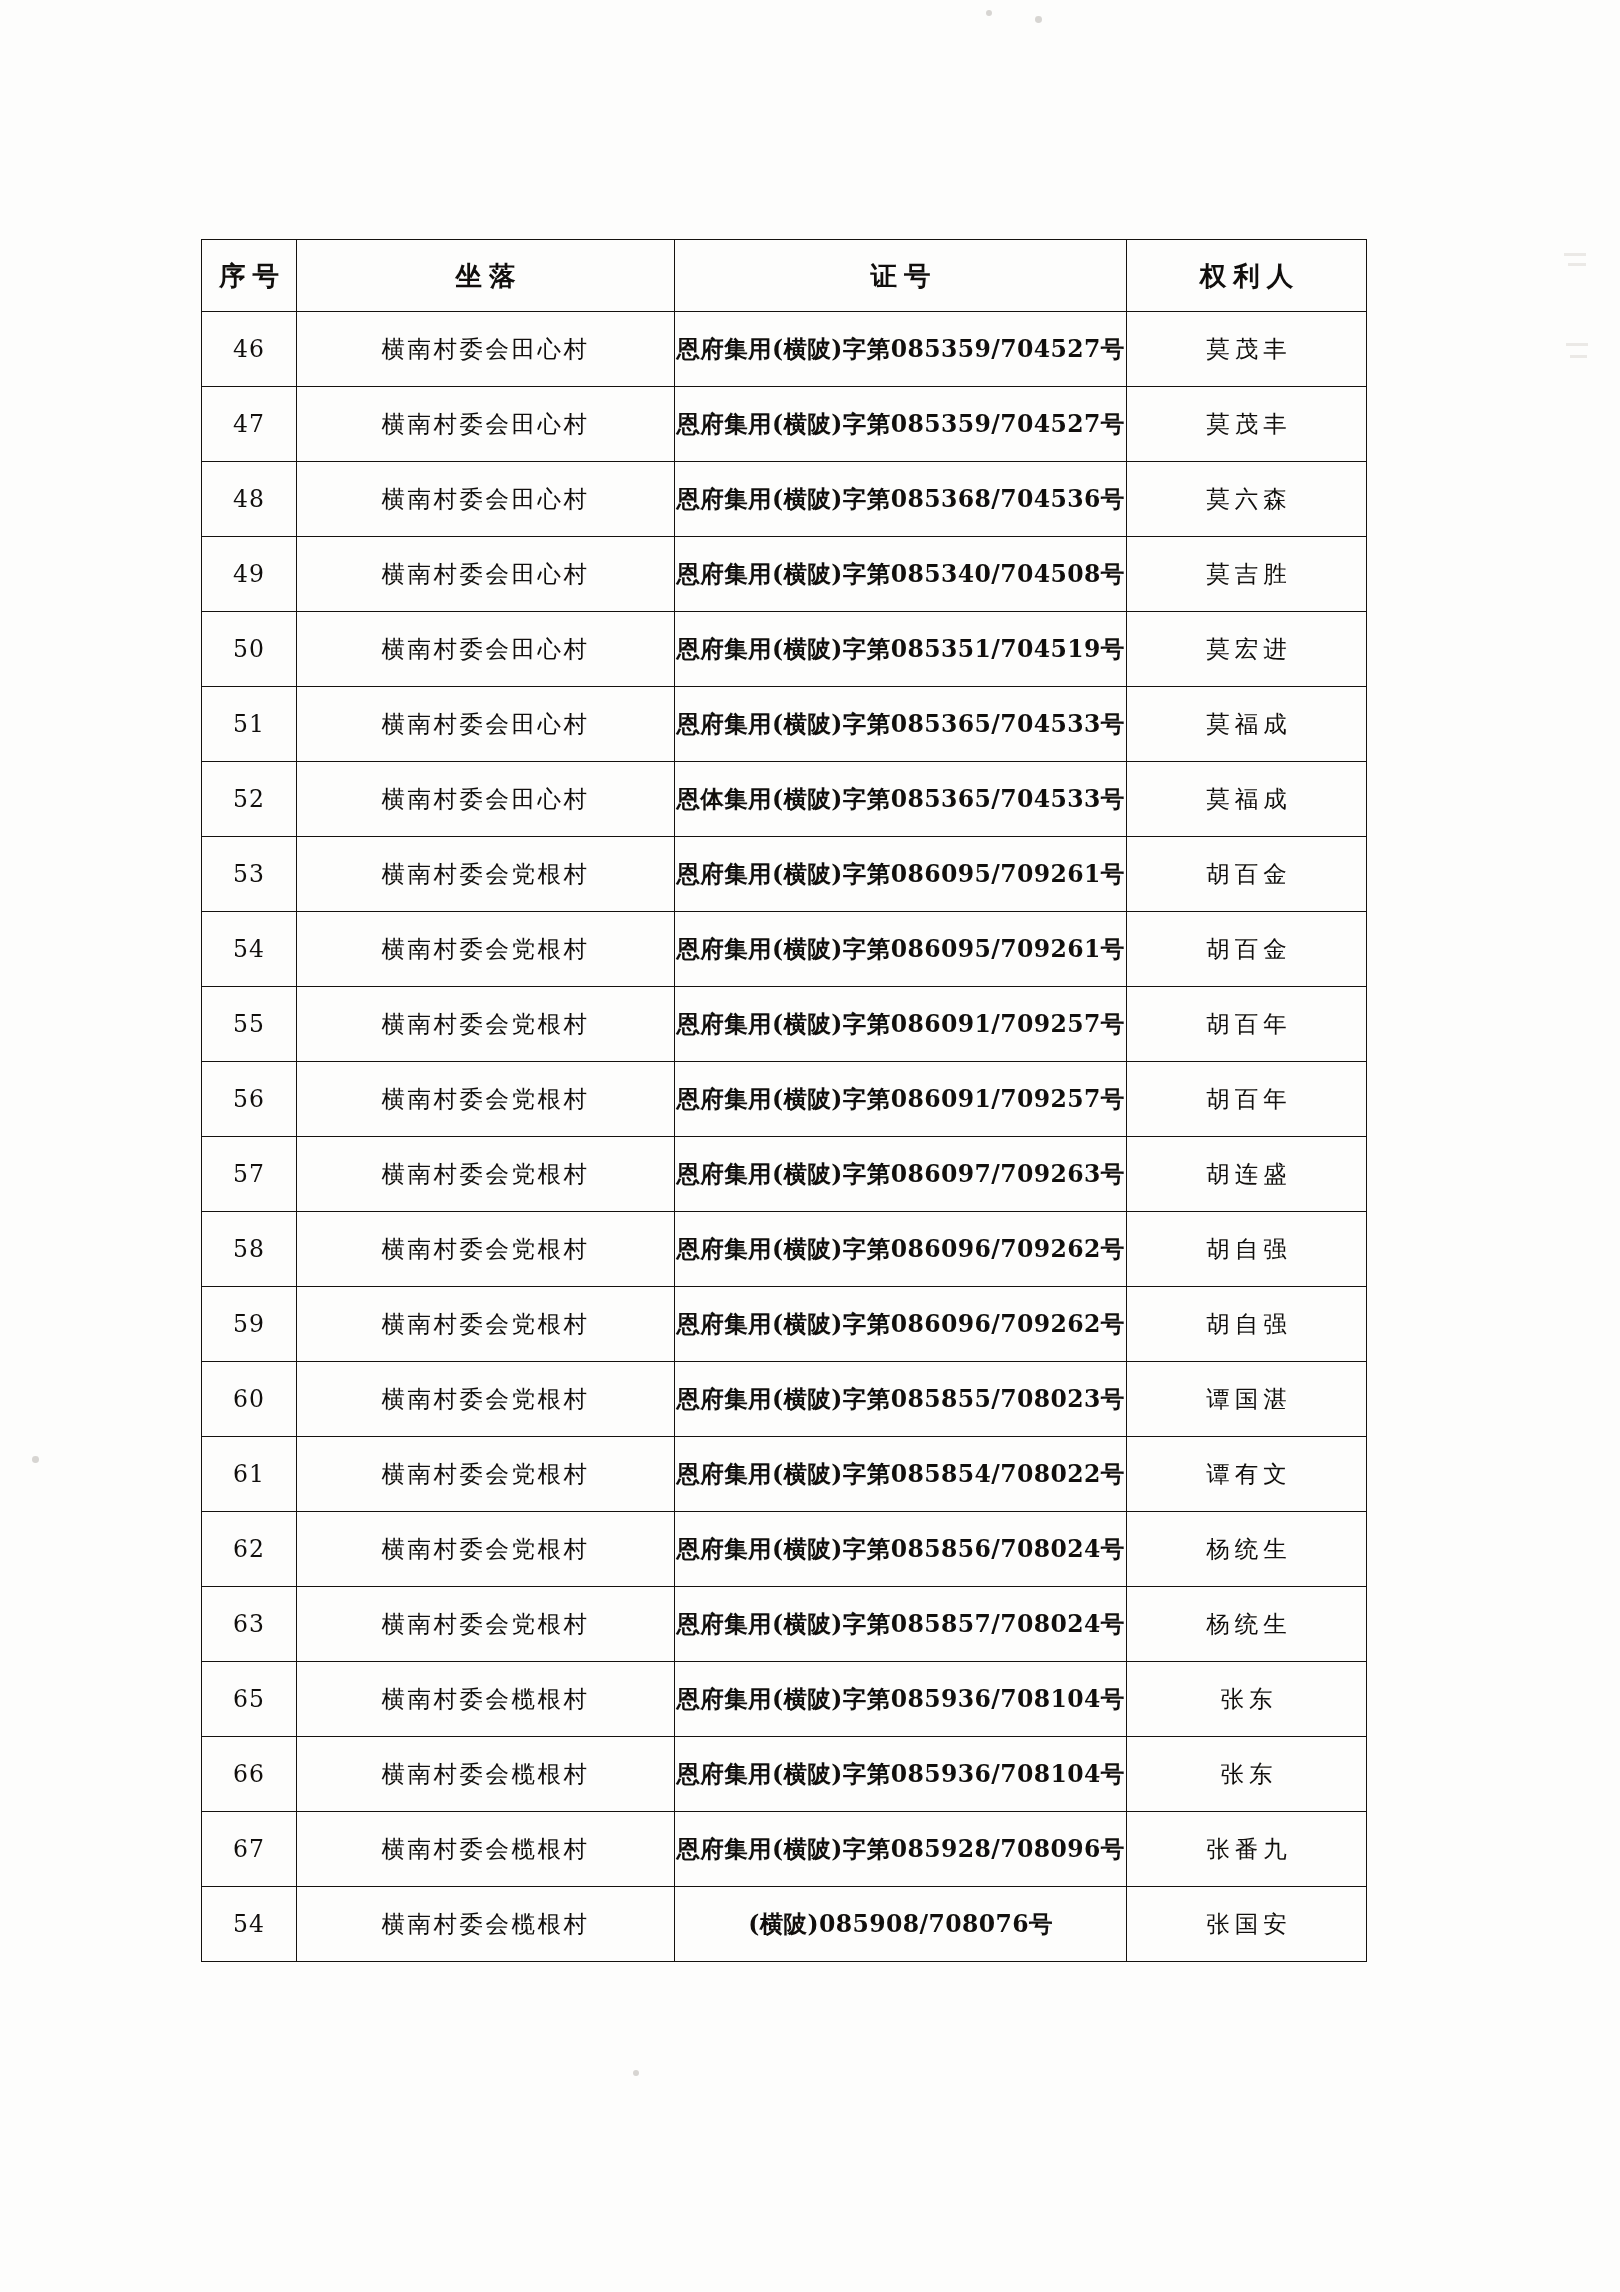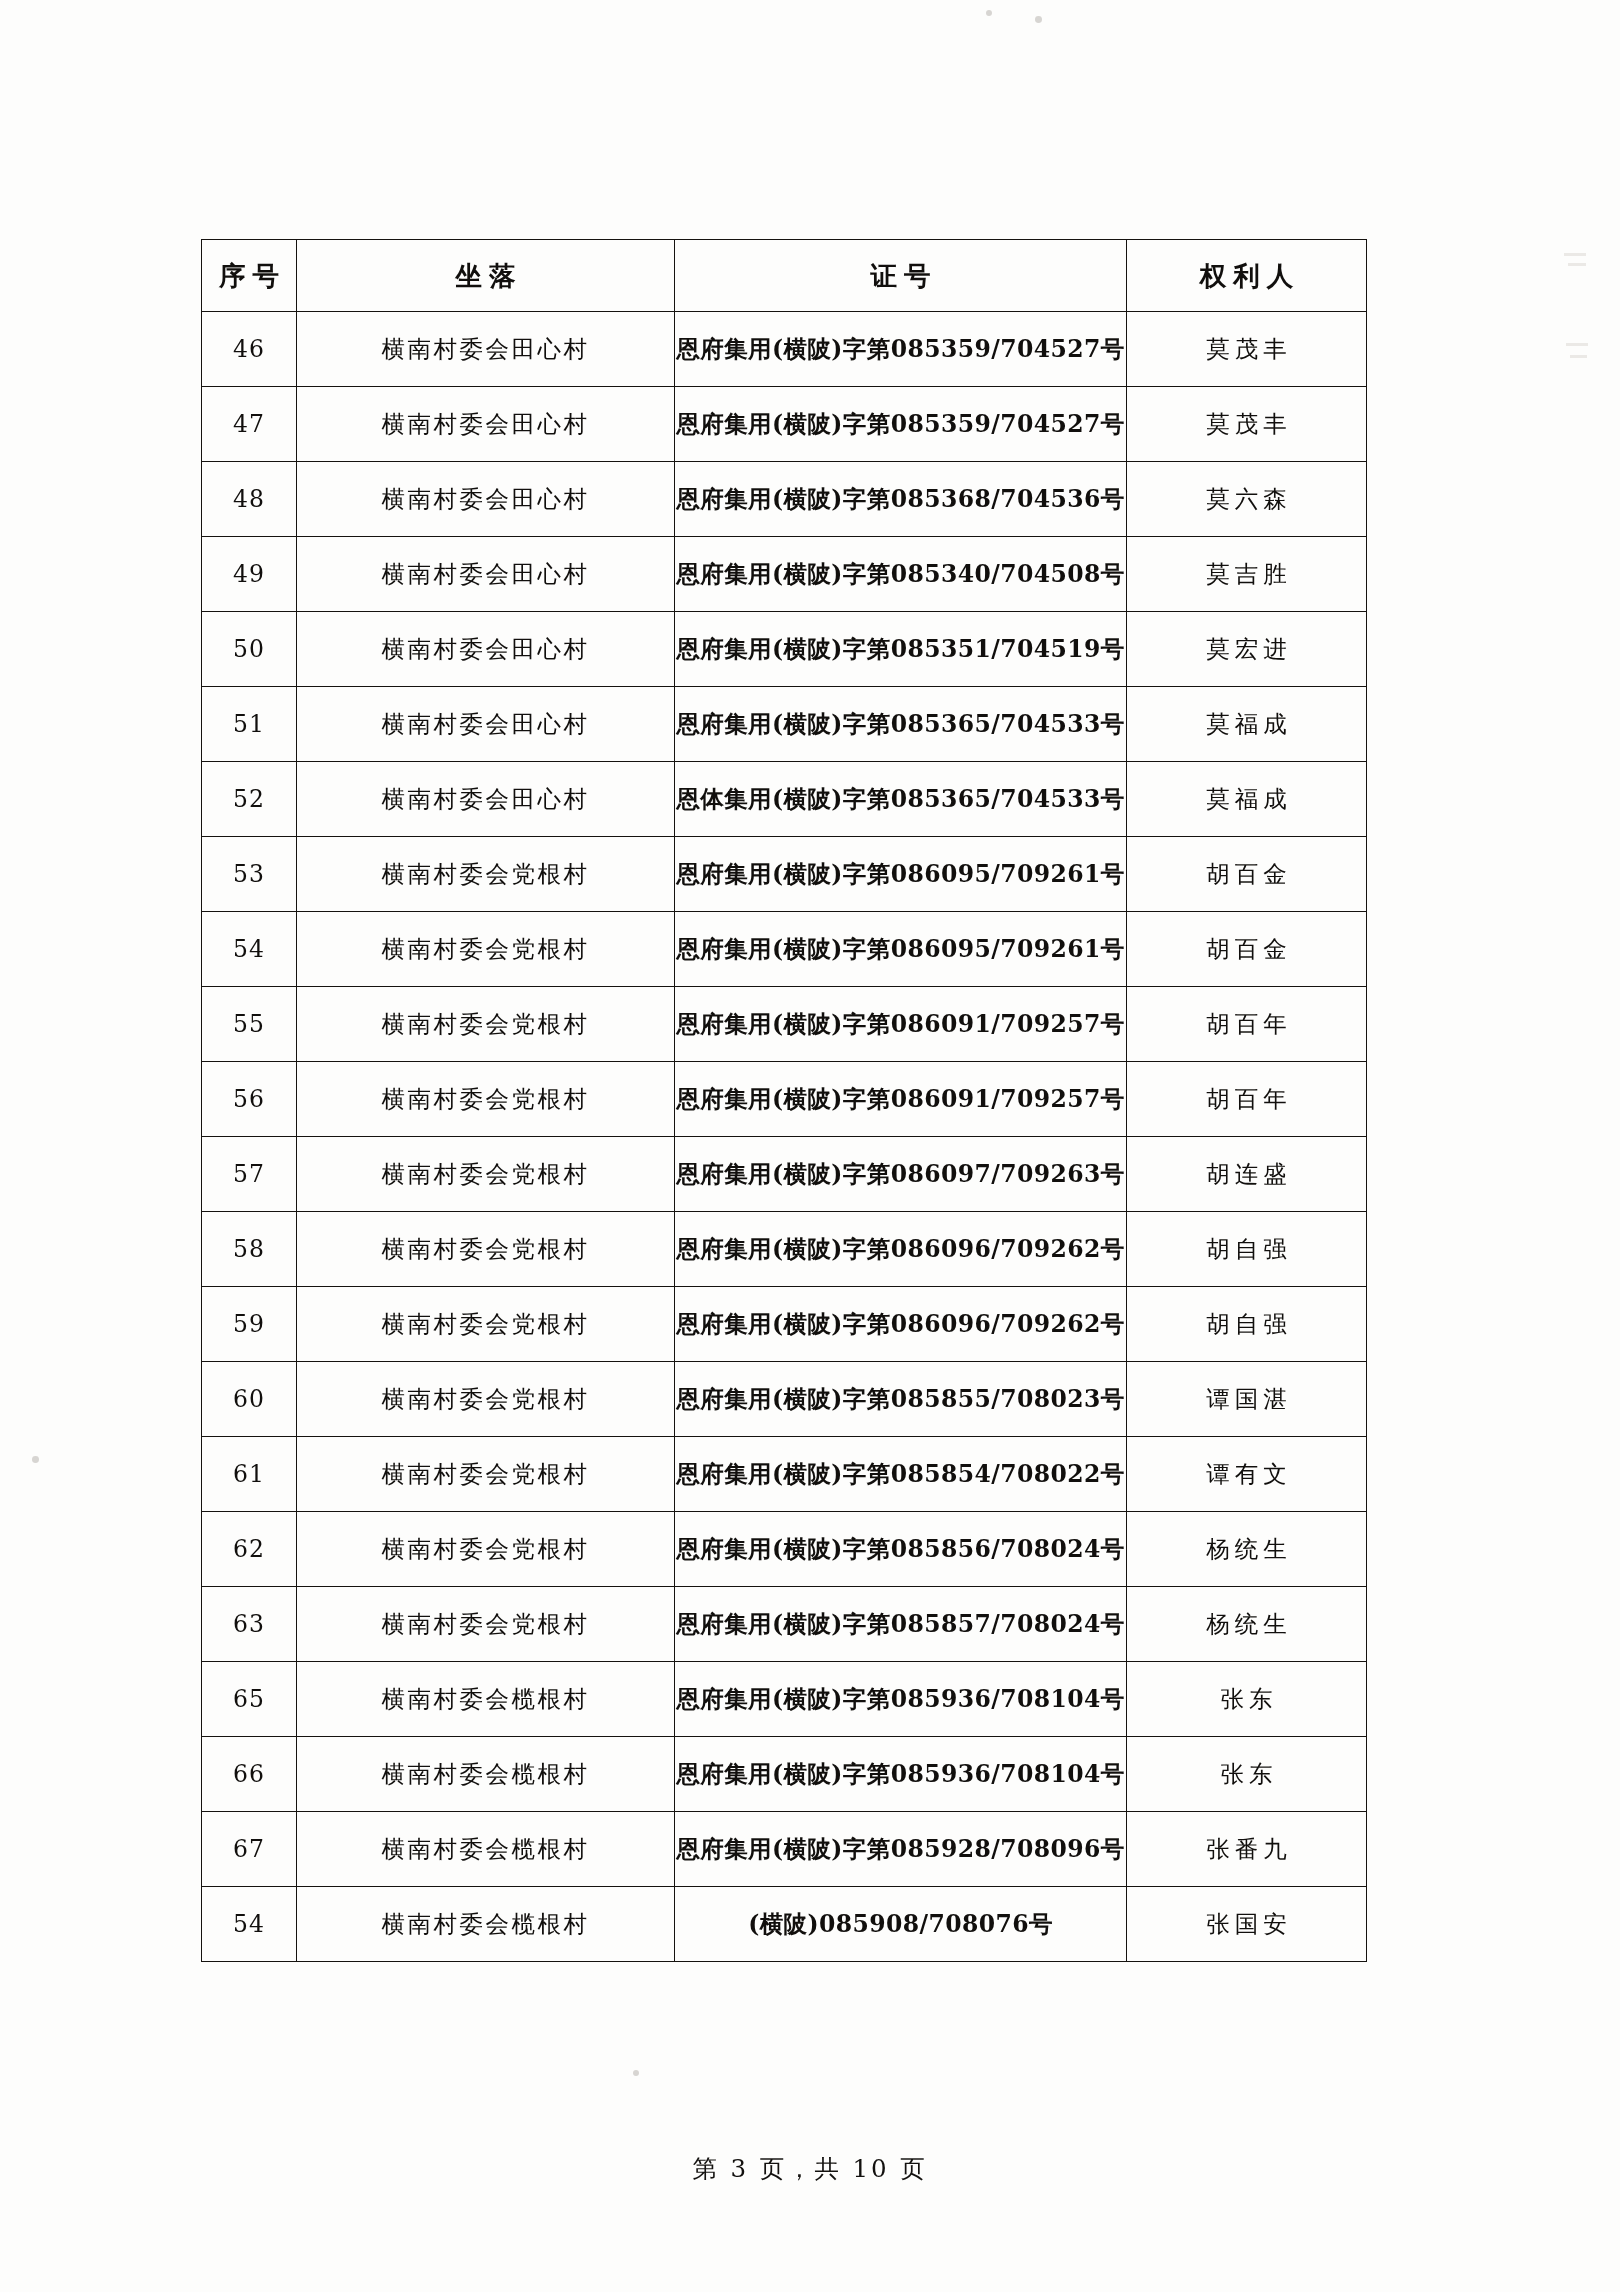--- a/index.html
+++ b/index.html
@@ -239,16 +239,15 @@
           <tr>
             <td class="c-idx">54</td>
             <td class="c-loc">横南村委会榄根村</td>
             <td class="c-cert">(横陂)085908/708076号</td>
             <td class="c-owner">张国安</td>
           </tr>
         </tbody>
     </table>
   </div>
 
-  <div class="footer">第 3 页，共 10 页</div>
 
 </div>
 
 
 </body></html>

